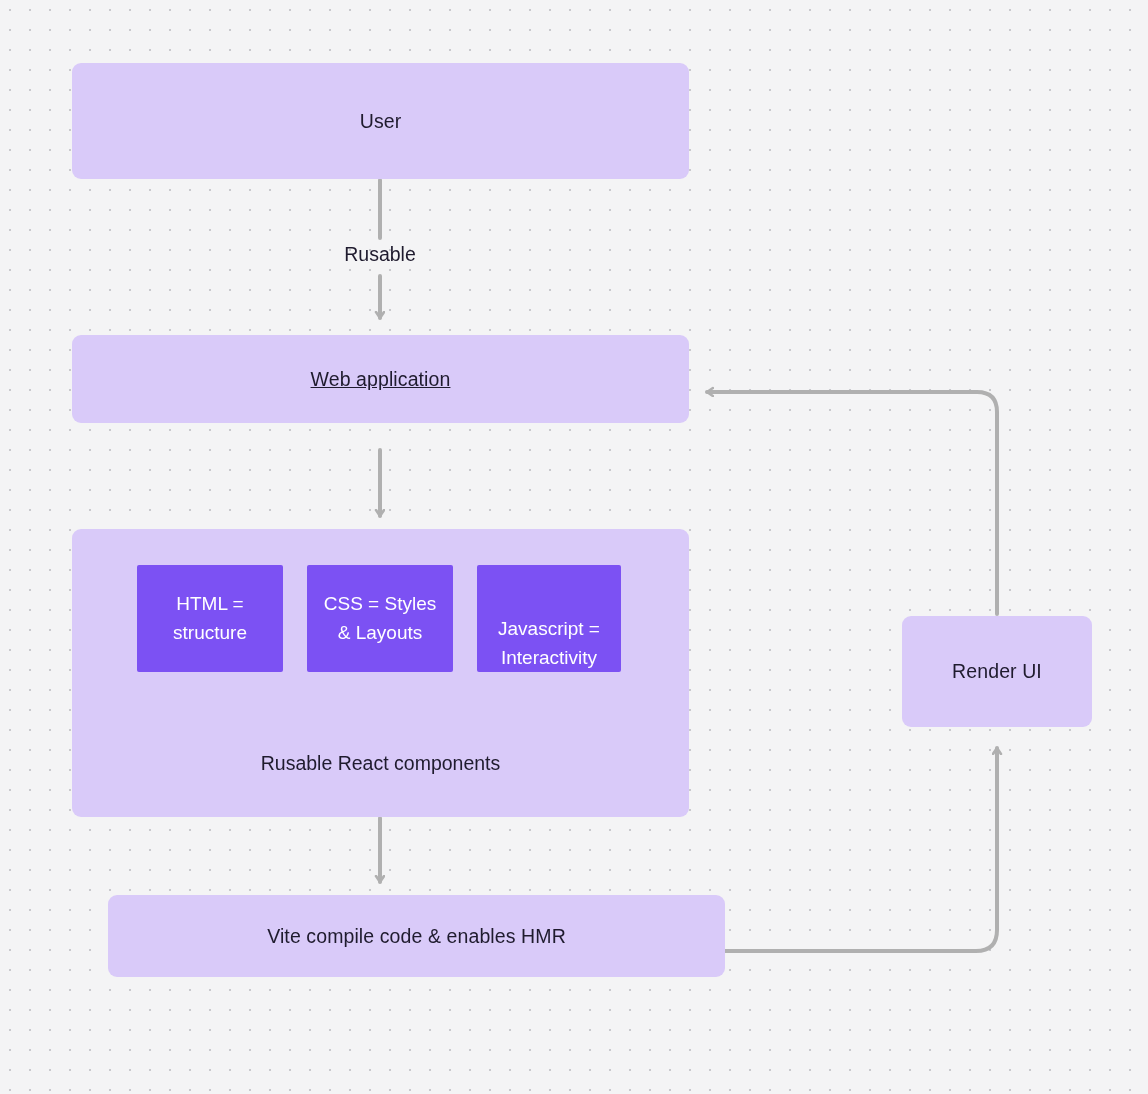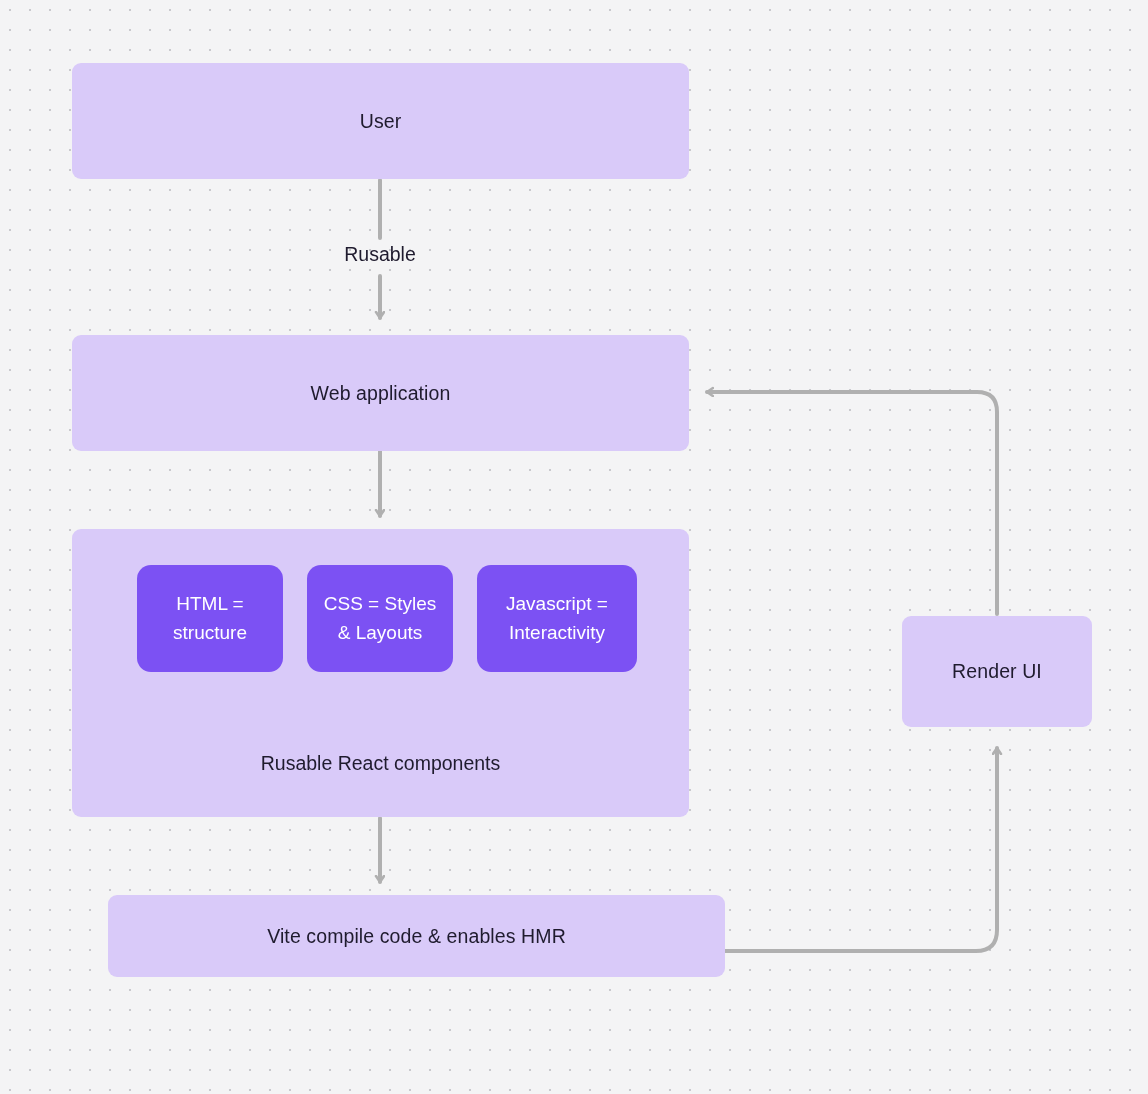--- a/index.html
+++ b/index.html
@@ -42,46 +42,46 @@
     z-index: 3;
   }
 
   .node-label {
     display: block;
     white-space: pre-line;
   }
 
   
   #node-user        { left: 72px;  top: 63px;  width: 617px; height: 116px; }
-  #node-webapp      { left: 72px;  top: 335px; width: 617px; height: 116px; }
+  #node-webapp      { left: 72px;  top: 335px; width: 617px; height: 88px; text-decoration: underline; }
   #node-components  { left: 72px;  top: 529px; width: 617px; height: 288px;
                       display: block; }
   #node-vite        { left: 72px;  top: 895px; width: 617px; height: 82px; margin-left: 36px; }
   #node-render      { left: 902px; top: 616px; width: 190px; height: 111px; }
 
   
   .chip {
     position: absolute;
     box-sizing: border-box;
     display: flex;
     align-items: center;
     justify-content: center;
     text-align: center;
     background: #7c51f3;
     color: #ffffff;
-    border-radius: 14px;
+    border-radius: 2px;
     font-size: 19px;
     line-height: 1.5;
     z-index: 4;
   }
   .chip .chip-label { display: block; white-space: pre-line; }
 
   #chip-html  { left: 137px; top: 565px; width: 146px; height: 107px; }
   #chip-css   { left: 307px; top: 565px; width: 146px; height: 107px; }
-  #chip-js    { left: 477px; top: 565px; width: 160px; height: 107px; }
+  #chip-js    { left: 477px; top: 565px; width: 144px; height: 107px; align-items: flex-end; }
 
   #components-caption {
     position: absolute;
     left: 72px;
     top: 752px;
     width: 617px;
     text-align: center;
     font-size: 19.5px;
     color: #1f1b2e;
     z-index: 4;

